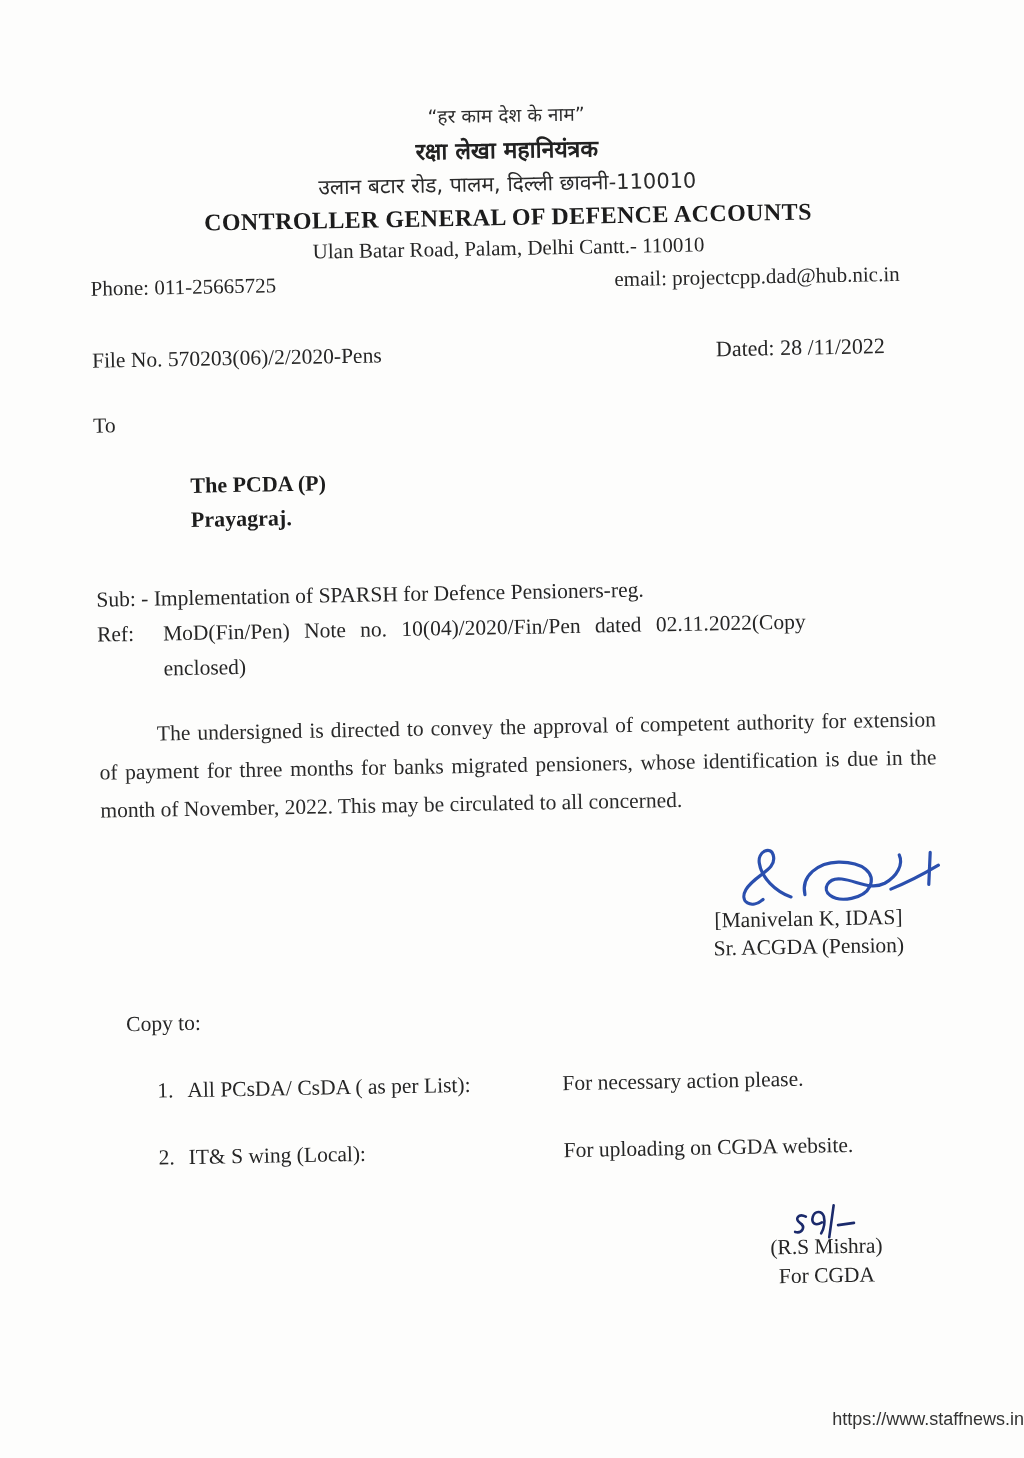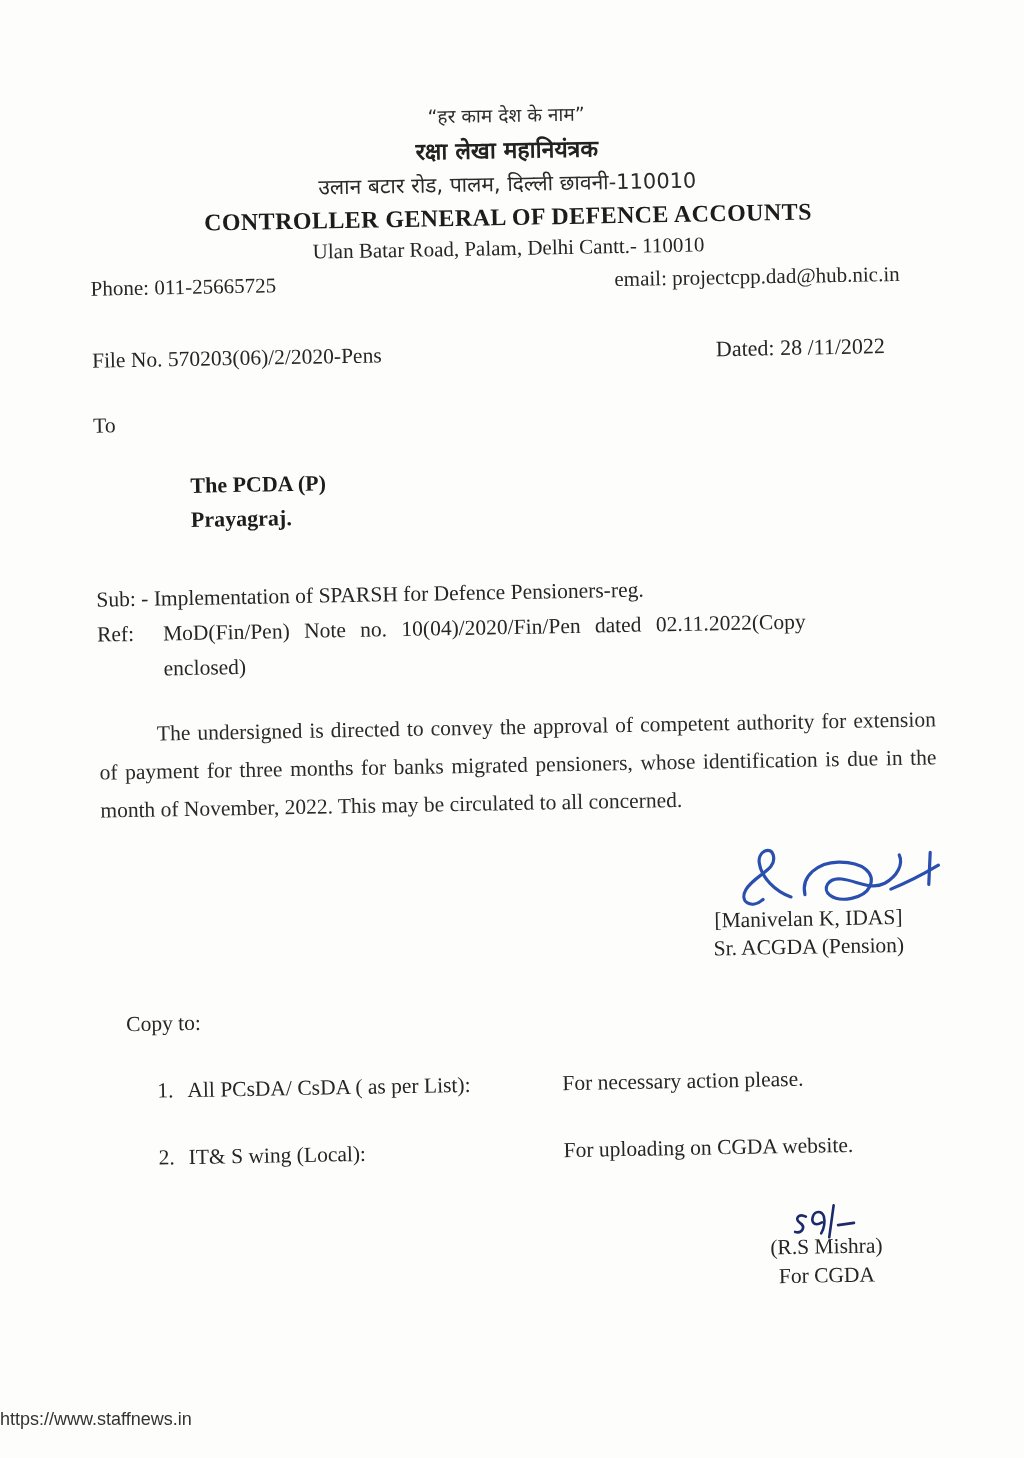--- a/index.html
+++ b/index.html
@@ -40,21 +40,21 @@
   .sig-desig{ font-size:21.5px; margin-top:3px; }
   .copy-heading{ margin:40px 0 0 22px; font-size:21.5px; }
   .copy-list{ margin:42px 0 0 52px; }
   .copy-item{ display:grid; grid-template-columns:405px 1fr; margin-bottom:42px; font-size:21.5px; }
   .copy-item .num{ display:inline-block; width:30px; }
   .signoff{ width:210px; margin:20px 14px 0 auto; text-align:center; }
   .sd-scribble{ display:block; margin:0 auto -8px auto; }
   .signoff-name{ font-size:21.5px; }
   .signoff-org{ font-size:21.5px; margin-top:4px; }
   .footer{
-    position:absolute; left:0; right:0; bottom:28px; text-align:left;
+    position:absolute; left:0; right:0; bottom:28px; text-align:right;
     font-family:"Liberation Sans", sans-serif; font-size:18px; color:#333;
   }
 </style>
 </head>
 <body>
 
 <div class="page">
   <div class="sheet">
 
     <div class="letterhead">

